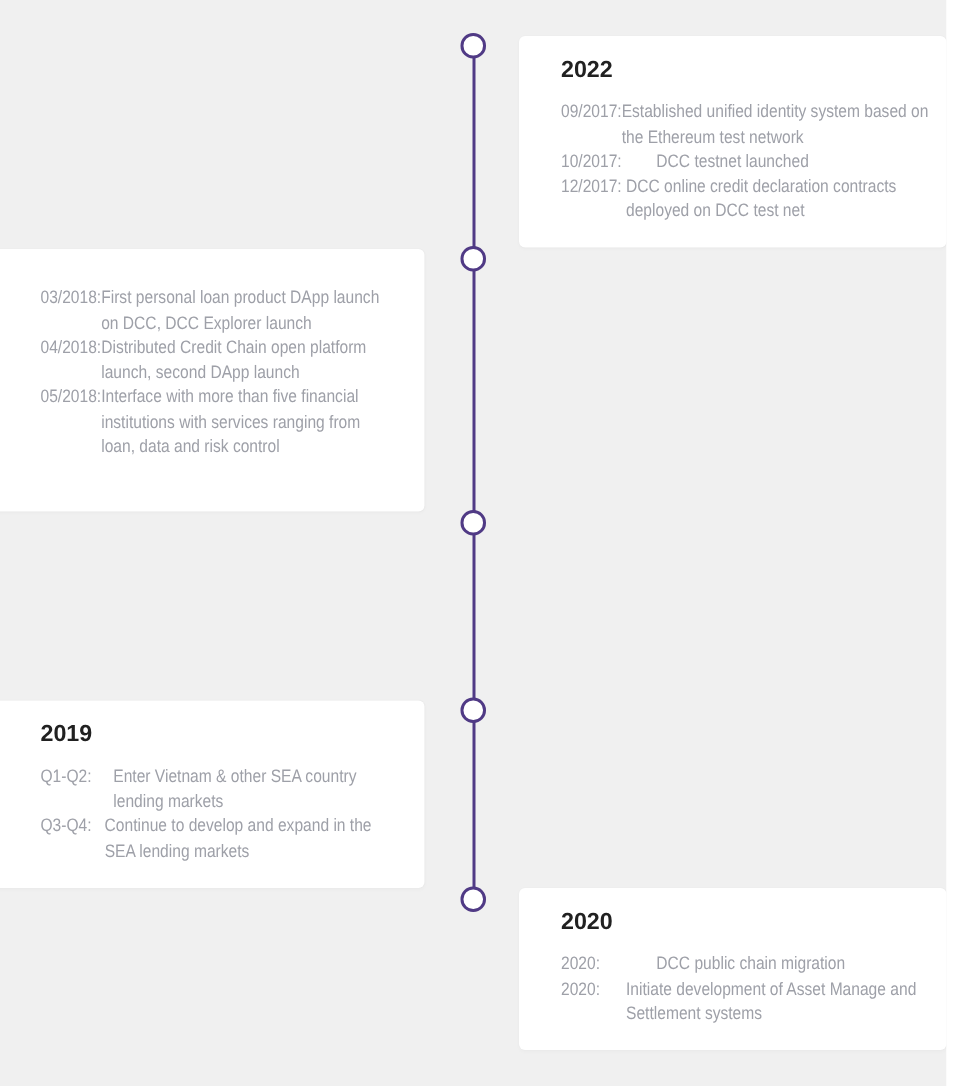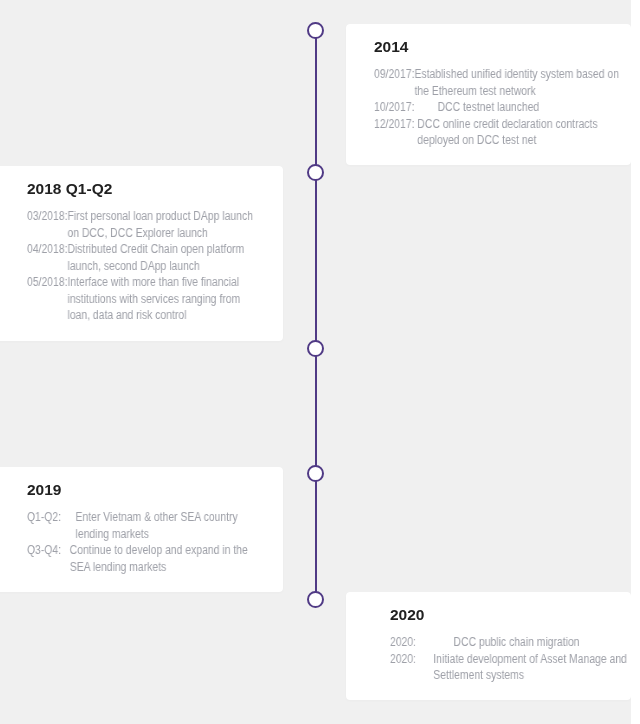--- a/index.html
+++ b/index.html
@@ -25,47 +25,46 @@
 <div class="page">
   <div class="axis"></div>
 
   <div class="dot" style="left:307.2px;top:22.00px"></div>
   <div class="dot" style="left:307.2px;top:164.35px"></div>
   <div class="dot" style="left:307.2px;top:339.80px"></div>
   <div class="dot" style="left:307.2px;top:465.30px"></div>
   <div class="dot" style="left:307.2px;top:591.30px"></div>
 
   <div class="card" style="left:346px;top:23.5px;width:285px;height:141px;padding:15px 0 0 28px">
-    <div class="title">2014</div>
+    <div class="title">2022</div>
     <div class="rows" style="width:286px">
       <div class="row" style="padding-left:46.72px;text-indent:-46.72px">09/2017:Established unified identity system based on the Ethereum test network</div>
       <div class="row" style="padding-left:73.44px;text-indent:-73.44px">10/2017:        DCC testnet launched</div>
       <div class="row" style="padding-left:50.06px;text-indent:-50.06px">12/2017: DCC online credit declaration contracts deployed on DCC test net</div>
     </div>
   </div>
 
   <div class="card" style="left:-6px;top:165.5px;width:289px;height:175px;padding:15px 0 0 33px">
-    <div class="title">2018 Q1-Q2</div>
     <div class="rows" style="width:268px">
       <div class="row" style="padding-left:46.72px;text-indent:-46.72px">03/2018:First personal loan product DApp launch on DCC, DCC Explorer launch</div>
       <div class="row" style="padding-left:46.72px;text-indent:-46.72px">04/2018:Distributed Credit Chain open platform launch, second DApp launch</div>
       <div class="row" style="padding-left:46.72px;text-indent:-46.72px">05/2018:Interface with more than five financial institutions with services ranging from loan, data and risk control</div>
     </div>
   </div>
 
 
   <div class="card" style="left:-6px;top:466.5px;width:289px;height:125px;padding:15px 0 0 33px">
     <div class="title">2019</div>
     <div class="rows" style="width:260px">
       <div class="row" style="padding-left:56.06px;text-indent:-56.06px">Q1-Q2:     Enter Vietnam &amp; other SEA country lending markets</div>
       <div class="row" style="padding-left:49.38px;text-indent:-49.38px">Q3-Q4:   Continue to develop and expand in the SEA lending markets</div>
     </div>
   </div>
 
-  <div class="card" style="left:346px;top:591.5px;width:285px;height:108px;padding:15px 0 0 44px">
+  <div class="card" style="left:346px;top:591.5px;width:285px;height:108px;padding:15px 0 0 28px">
     <div class="title">2020</div>
     <div class="rows" style="width:283px">
       <div class="row" style="padding-left:73.45px;text-indent:-73.45px">2020:             DCC public chain migration</div>
       <div class="row" style="padding-left:50.07px;text-indent:-50.07px">2020:      Initiate development of Asset Manage and Settlement systems</div>
     </div>
   </div>
 </div>
 <div class="scrollpad"></div>
 
 </body></html>

